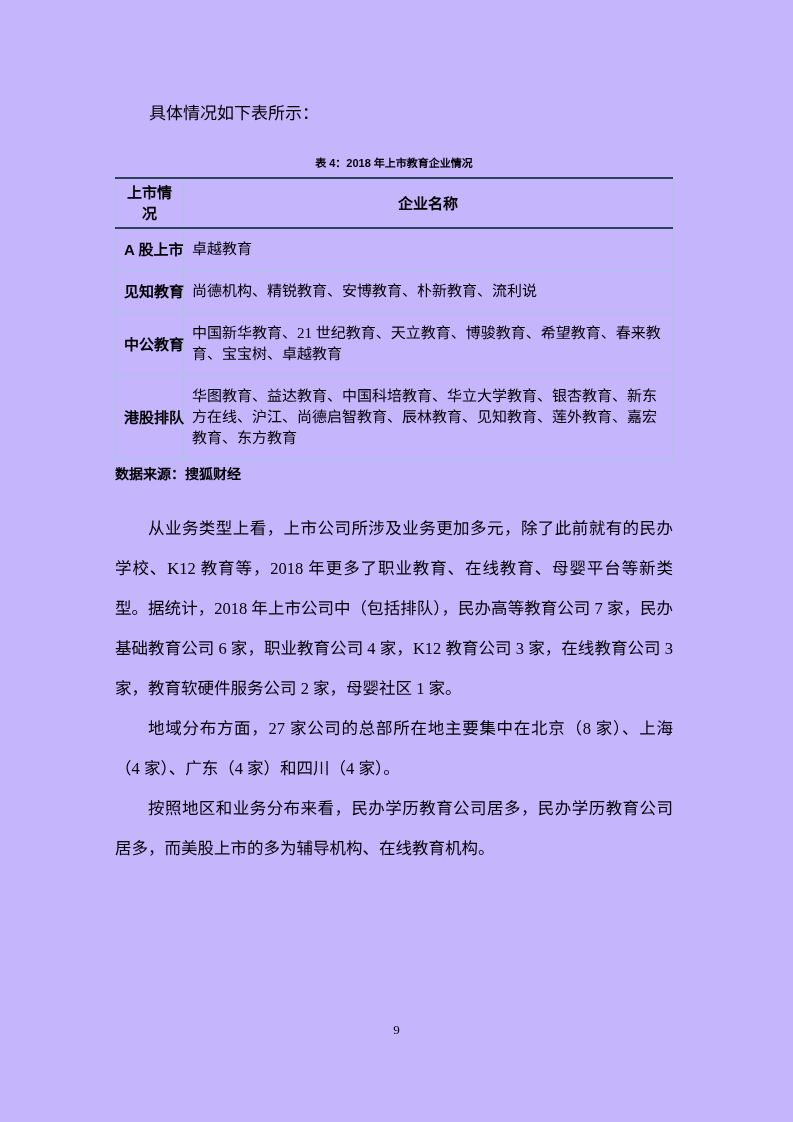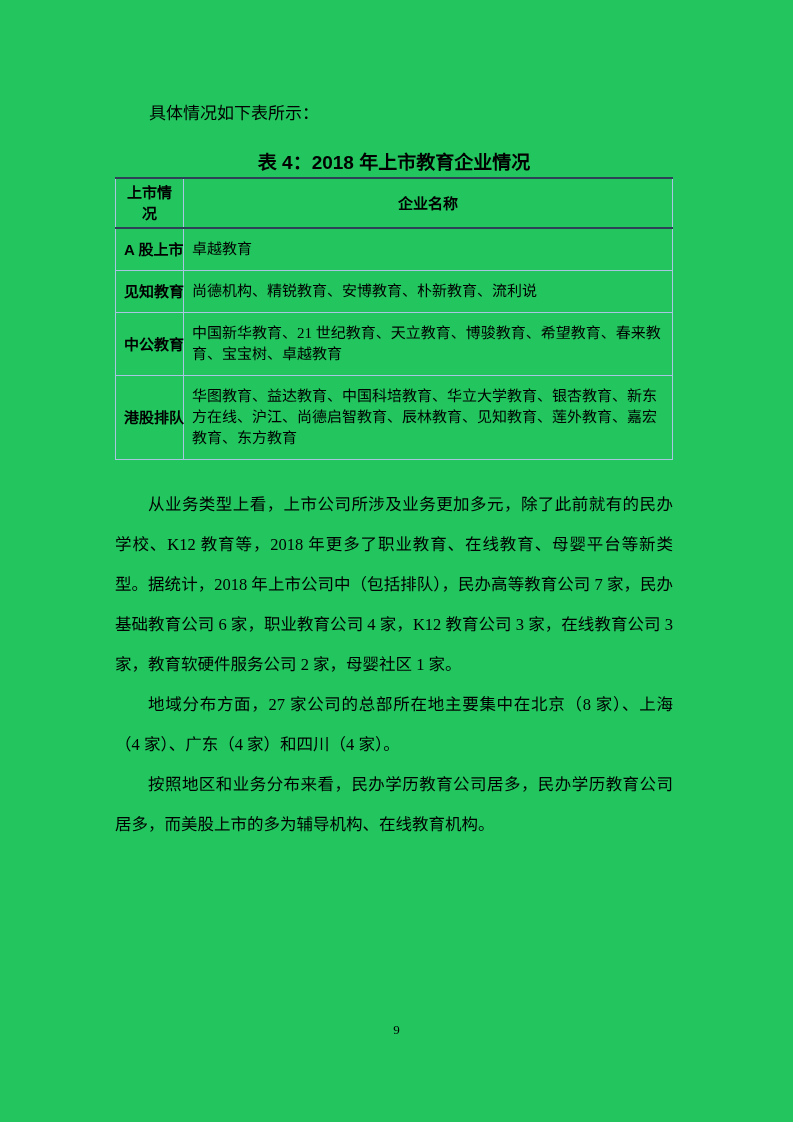--- a/index.html
+++ b/index.html
@@ -6,37 +6,37 @@
     --border-light:#a9c5e1;
     --border-dark:#2d4257;
     --text-color:#000000;
   }
   html,body{margin:0;padding:0;background:#ffffff;}
   .page{
     position:relative;
     width:793px;height:1122px;
     box-sizing:border-box;
     padding:100px 120px 0 115px;
-    background:#22c55e;
+    background:#c4b5fd;
     color:var(--text-color);
     font-family:"Liberation Serif","DejaVu Serif",serif;
     overflow:hidden;
   }
   .intro{
     margin:0;
     font-size:17px;
     line-height:27px;
     text-indent:2em;
   }
   .table-title{
     margin:27px 0 5px 0;
     text-align:center;
     font-family:"Liberation Sans","DejaVu Sans",sans-serif;
     font-weight:bold;
-    font-size:19px;
+    font-size:11px;
     line-height:18px;
   }
   table.company-table{
     width:100%;
     border-collapse:collapse;
     table-layout:fixed;
   }
   .company-table th,
   .company-table td{
     border:1px solid var(--border-light);
@@ -120,20 +120,21 @@
         <td class="label">中公教育</td>
         <td class="value">中国新华教育、21 世纪教育、天立教育、博骏教育、希望教育、春来教育、宝宝树、卓越教育</td>
       </tr>
       <tr>
         <td class="label">港股排队</td>
         <td class="value">华图教育、益达教育、中国科培教育、华立大学教育、银杏教育、新东方在线、沪江、尚德启智教育、辰林教育、见知教育、莲外教育、嘉宏教育、东方教育</td>
       </tr>
     </tbody>
   </table>
 
+  <p class="source">数据来源：搜狐财经</p>
 
   <p class="body-para first">从业务类型上看，上市公司所涉及业务更加多元，除了此前就有的民办学校、K12 教育等，2018 年更多了职业教育、在线教育、母婴平台等新类型。据统计，2018 年上市公司中（包括排队），民办高等教育公司 7 家，民办基础教育公司 6 家，职业教育公司 4 家，K12 教育公司 3 家，在线教育公司 3 家，教育软硬件服务公司 2 家，母婴社区 1 家。</p>
   <p class="body-para">地域分布方面，27 家公司的总部所在地主要集中在北京（8 家）、上海（4 家）、广东（4 家）和四川（4 家）。</p>
   <p class="body-para">按照地区和业务分布来看，民办学历教育公司居多，民办学历教育公司居多，而美股上市的多为辅导机构、在线教育机构。</p>
 
   <div class="page-footer">9</div>
 
 </div>
 
 </body></html>

